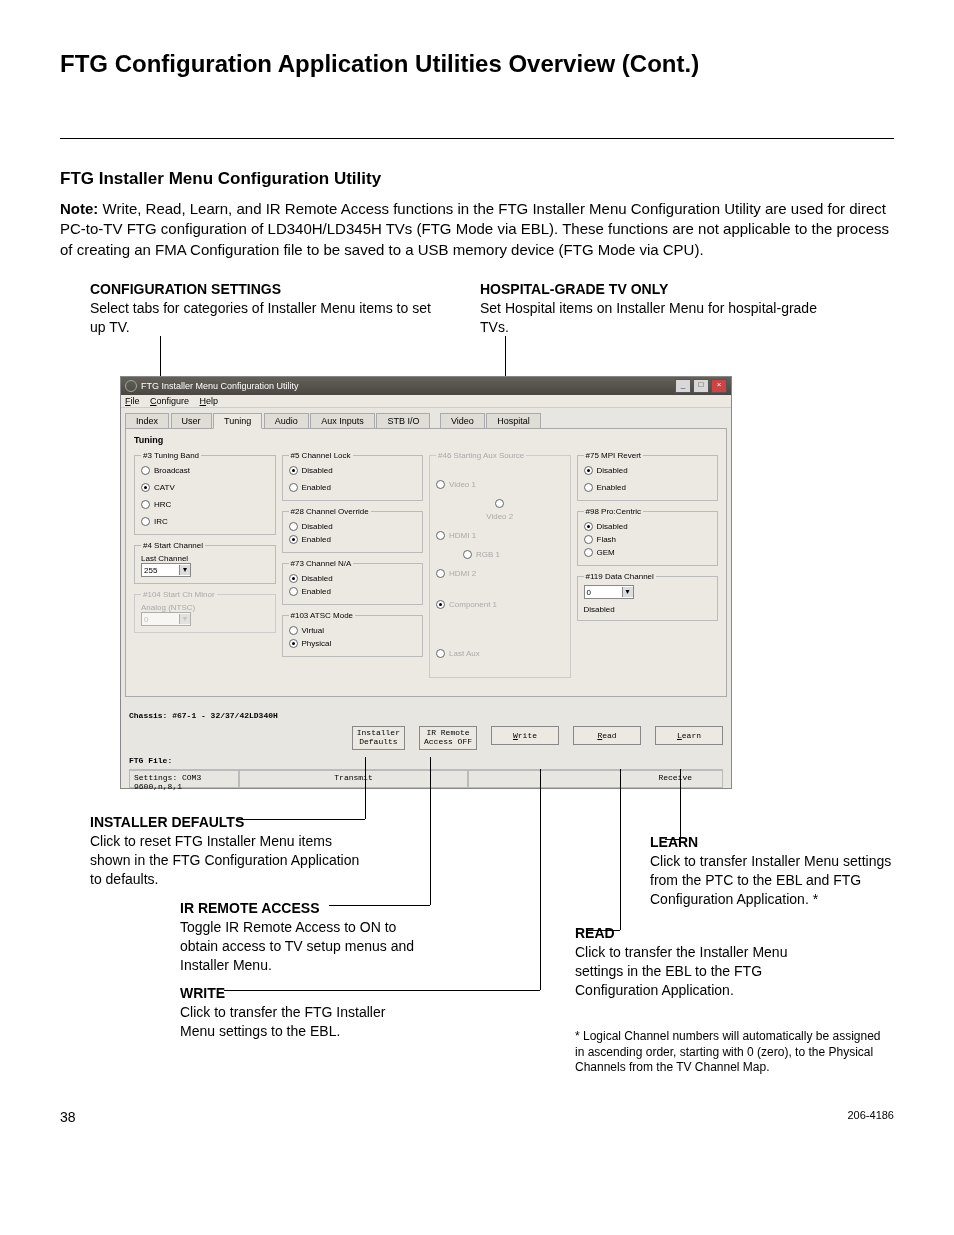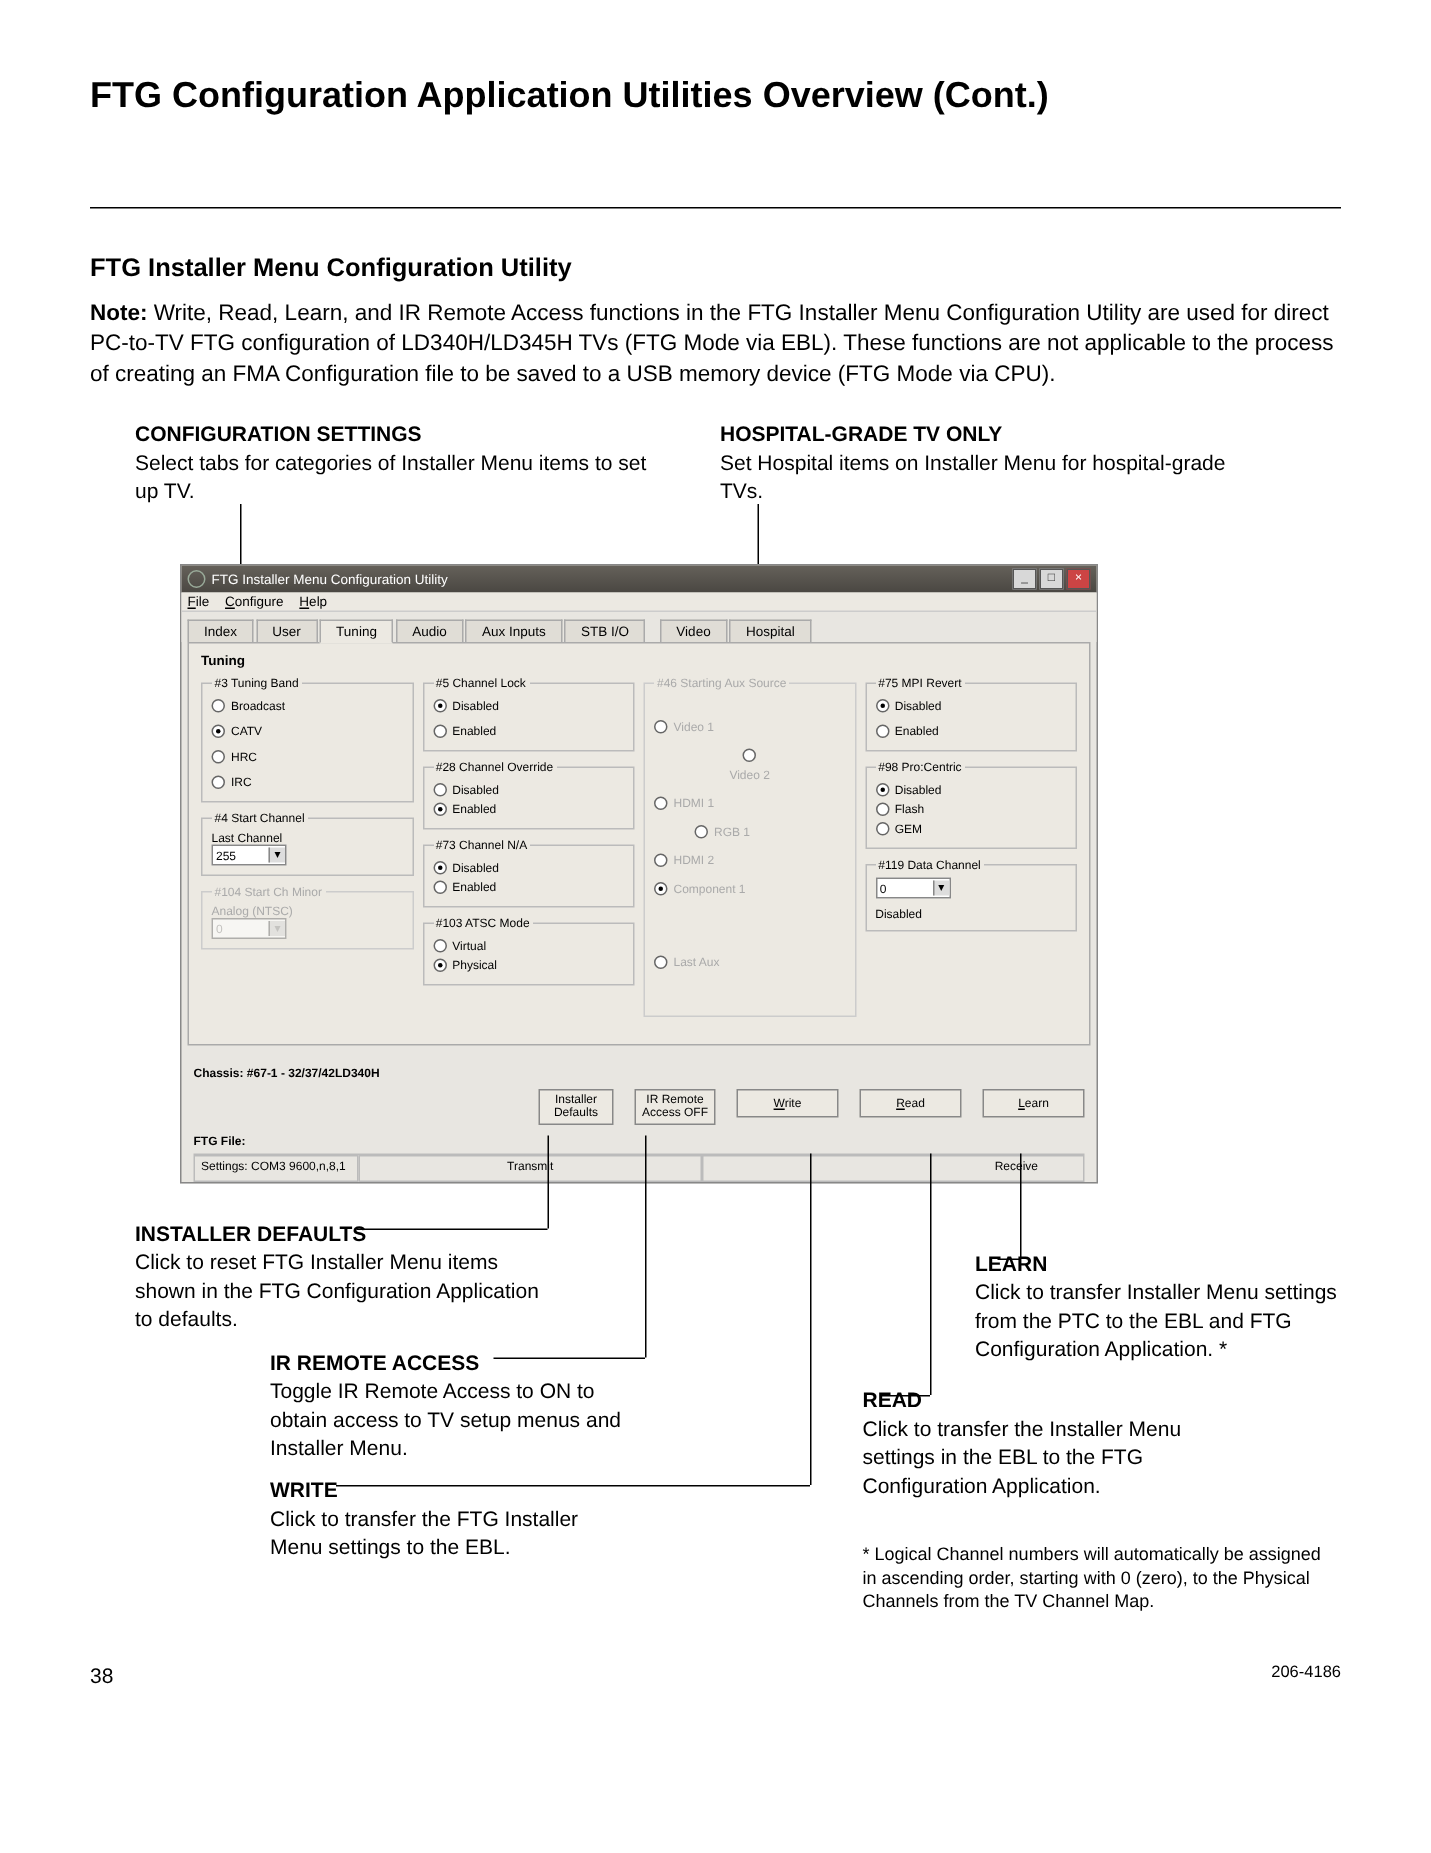--- a/index.html
+++ b/index.html
@@ -62,21 +62,21 @@
   legend { font-size:8px; padding:0 2px;}
   .radio-row { display:flex; align-items:center; gap:4px; margin:2px 0; font-size:8px;}
   .radio { width:7px; height:7px; border:1px solid #666; border-radius:50%; background:#fff; display:inline-block; position:relative;}
   .radio.sel::after { content:""; position:absolute; width:3px; height:3px; background:#000; border-radius:50%; top:2px; left:2px;}
   .dropdown { display:inline-flex; border:1px solid #888; background:#fff; height:12px; width:48px; font-size:8px; align-items:center;}
   .dropdown .val { flex:1; padding:0 2px;}
   .dropdown .arr { width:10px; background:#ddd; border-left:1px solid #888; text-align:center; line-height:10px;}
   .disabled { color:#aaa;}
   .disabled fieldset, fieldset.disabled { border-color:#ccc;}
 
-  .bottom-area { padding:4px 8px 0 8px; font-size:8px;}
+  .bottom-area { padding:4px 8px 0 8px; font-size:8px;font-family:Liberation Mono, monospace;}
   .chassis { font-weight:bold; margin:6px 0;}
   .btnrow { display:flex; gap:14px; justify-content:flex-end; align-items:flex-start; margin:2px 0 6px 0;}
   .wbtn { border:1px solid #888; background:#ece9e2; padding:4px 8px; font-size:8px; min-width:50px; text-align:center;}
   .wbtn.sm { padding:2px 4px; min-width:40px; line-height:1.1;}
   .ftgfile { font-weight:bold; margin:6px 0 2px 0;}
   .status { display:flex; border-top:1px solid #bbb; margin-top:4px;}
   .status .cell { border:1px solid #bbb; padding:2px 4px; font-size:8px; height:12px;}
   .status .c1 { width:100px;}
   .status .c2 { flex:1; text-align:center;}
   .status .c3 { flex:1; text-align:right; padding-right:30px;}
@@ -244,21 +244,21 @@
               <span>HDMI 1</span>
             </div>
           <div class="radio-row disabled" style="margin-top:10px;padding-left:27px;">
               <span class="radio"></span>
               <span>RGB 1</span>
             </div>
           <div class="radio-row disabled" style="margin-top:10px;">
               <span class="radio"></span>
               <span>HDMI 2</span>
             </div>
-          <div class="radio-row disabled" style="margin-top:10px;text-align:right;">
+          <div class="radio-row disabled" style="margin-top:22px;text-align:right;">
               <span class="radio sel"></span>
               <span>Component 1</span>
             </div>
           <div class="radio-row disabled" style="margin-top:40px;">
               <span class="radio"></span>
               <span>Last Aux</span>
             </div>
         </fieldset>
       </div>
 

